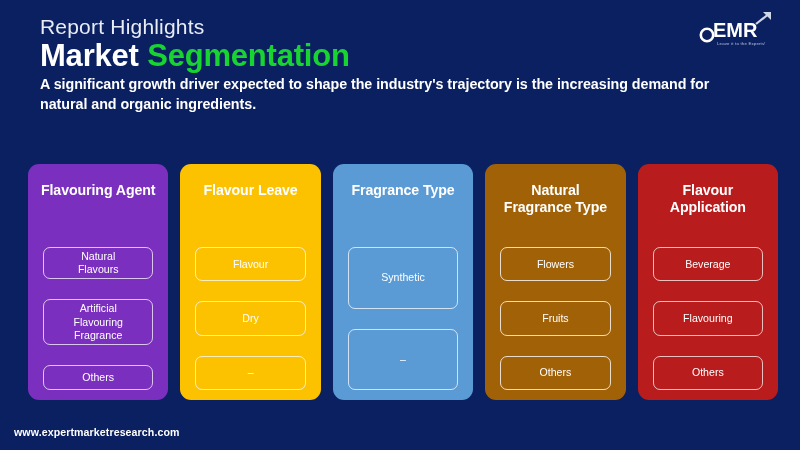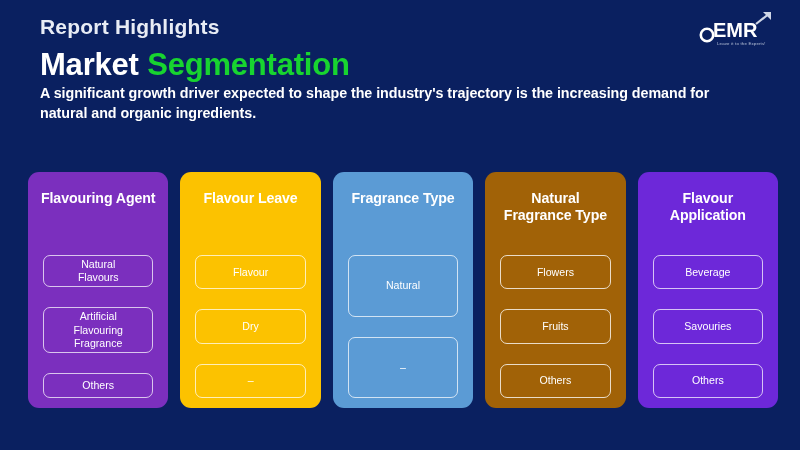--- a/index.html
+++ b/index.html
@@ -22,27 +22,26 @@
 
   
   .header {
     position: absolute;
     left: 40px;
     top: 14px;
     right: 40px;
   }
   .kicker {
     font-size: 21px;
-    font-weight: 700;
+    font-weight: 400;
     color: #e8ecf5;
     letter-spacing: 0.2px;
     line-height: 1.2;
   }
   .title {
-    margin-top: 9px;
     font-size: 31px;
     font-weight: 700;
     line-height: 1.12;
     letter-spacing: -0.2px;
   }
   .title .t-white { color: #ffffff; }
   .title .t-green { color: #18d430; }
   .subtitle {
     font-size: 14.3px;
     font-weight: 700;
@@ -60,21 +59,21 @@
     width: 86px;
     height: 42px;
   }
   .logo svg { display: block; }
 
   
   .cards {
     position: absolute;
     left: 28px;
     right: 22px;
-    top: 172px;
+    top: 164px;
     height: 236px;
     display: flex;
     gap: 12px;
   }
   .card {
     flex: 1 1 0;
     border-radius: 11px;
     padding: 9px 10px 0 10px;
     box-sizing: border-box;
     display: flex;
@@ -166,39 +165,40 @@
       <div class="items">
         <div class="item">Flavour</div>
         <div class="item">Dry</div>
         <div class="item">–</div>
       </div>
     </div>
 
     <div class="card" style="background:#5b9bd5">
       <div class="card-title">Fragrance Type</div>
       <div class="items">
-        <div class="item">Natural</div>
+        <div class="item">Synthetic</div>
         <div class="item">–</div>
       </div>
     </div>
 
     <div class="card gray" style="background:#a16207">
       <div class="card-title">Natural Fragrance Type</div>
       <div class="items">
         <div class="item">Flowers</div>
         <div class="item">Fruits</div>
         <div class="item">Others</div>
       </div>
     </div>
 
-    <div class="card" style="background:#6d28d9">
+    <div class="card" style="background:#b91c1c">
       <div class="card-title">Flavour Application</div>
       <div class="items">
         <div class="item">Beverage</div>
-        <div class="item">Savouries</div>
+        <div class="item">Flavouring</div>
         <div class="item">Others</div>
       </div>
     </div>
 
   </div>
 
+  <div class="footer">www.expertmarketresearch.com</div>
 
 </div>
 
 </body></html>

